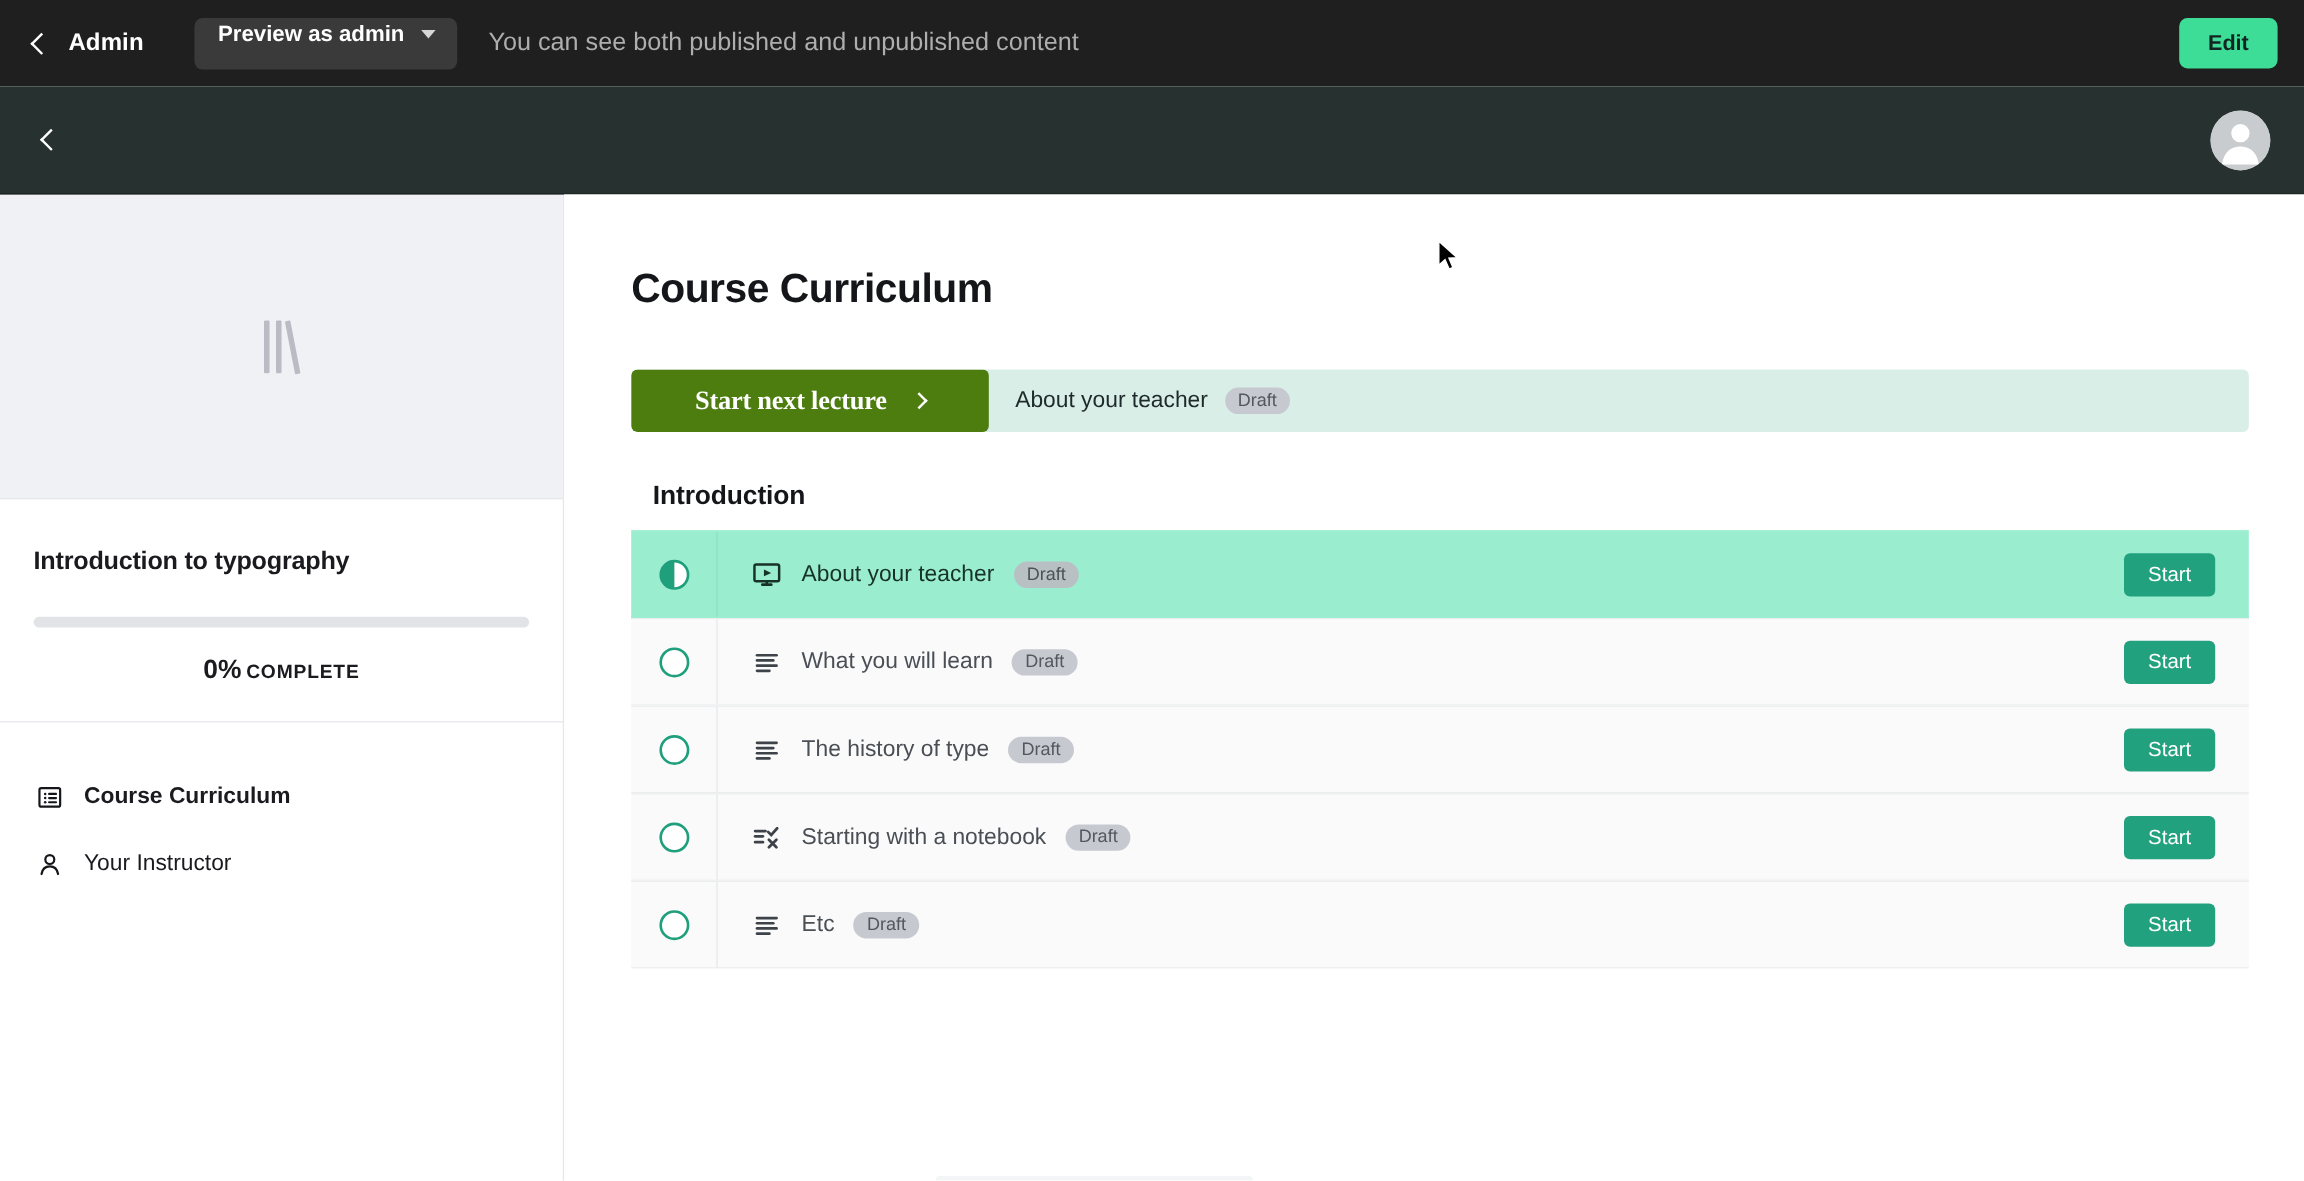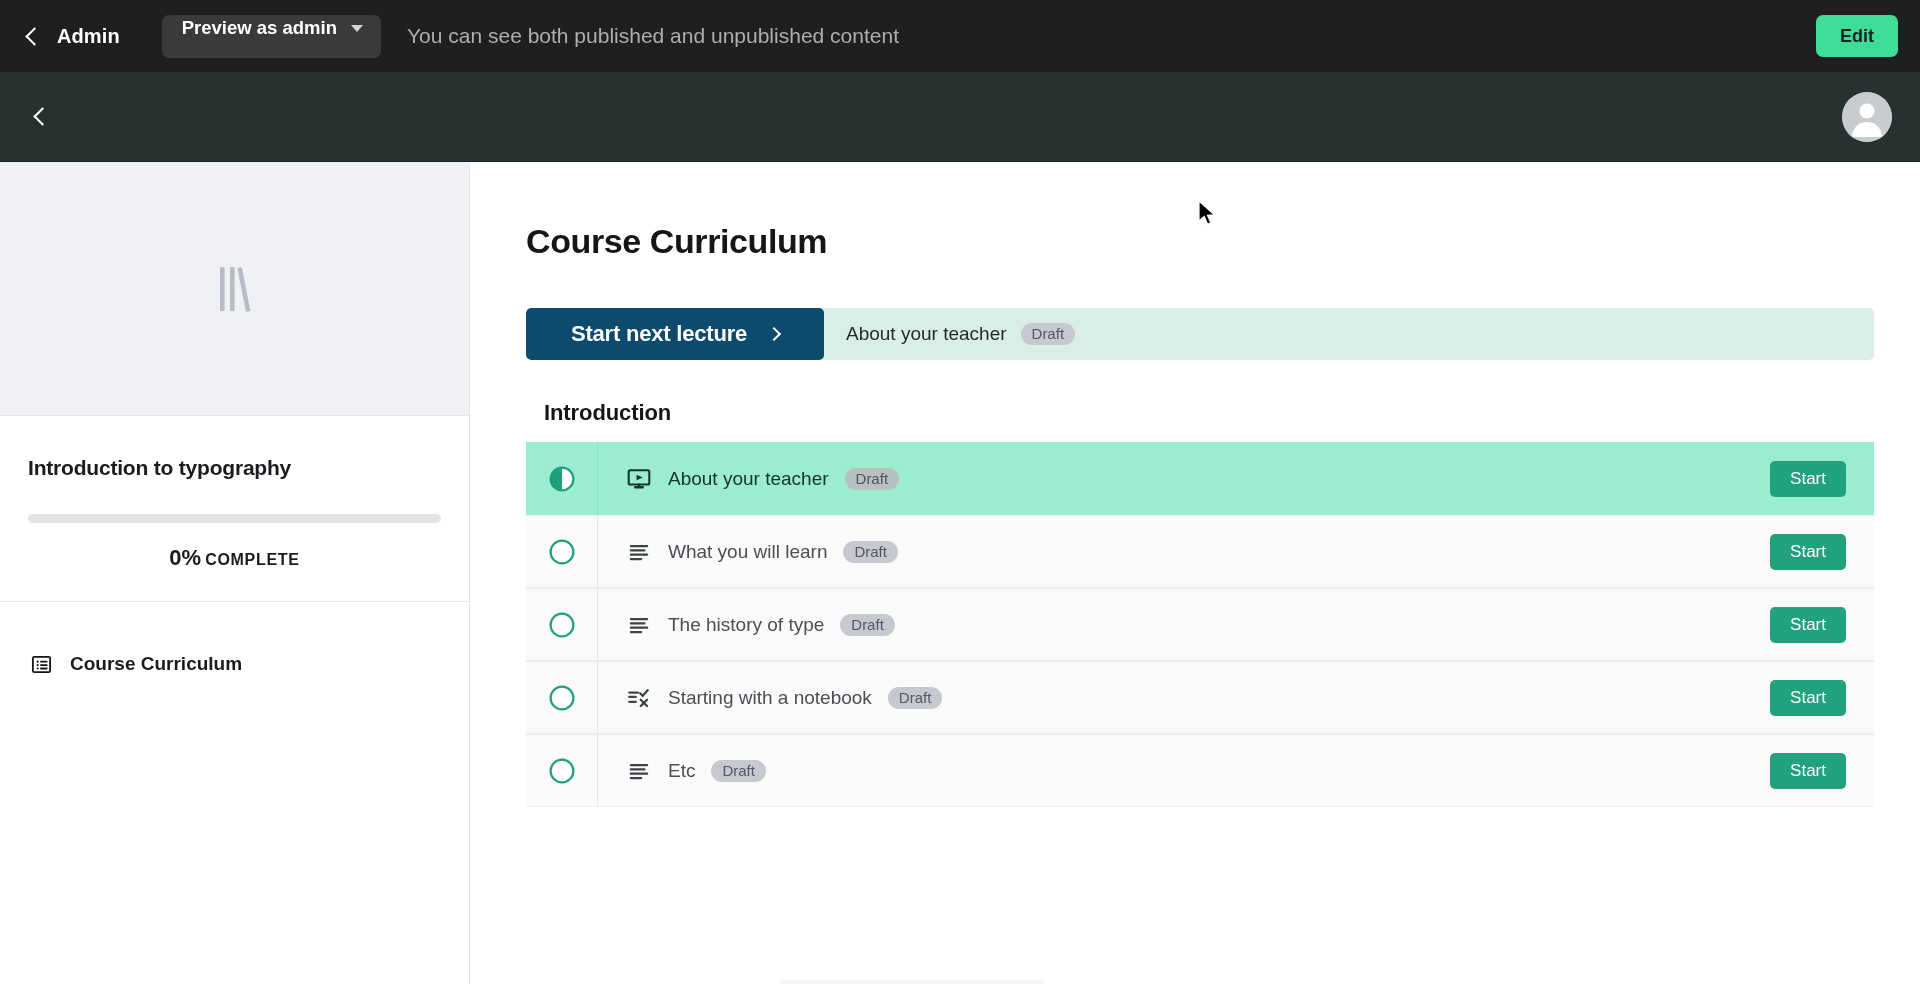--- a/index.html
+++ b/index.html
@@ -187,34 +187,34 @@
   .next-strip {
     margin-top: 47px;
     height: 52px;
     background: #d9eee7;
     border-radius: 5px;
     display: flex;
     align-items: center;
     overflow: hidden;
   }
   .next-btn {
-    background: #0c4a6e;
+    background: #4d7c0f;
     color: #ffffff;
     height: 52px;
     min-width: 298px;
     display: flex;
     align-items: center;
     justify-content: center;
     gap: 22px;
     border: none;
     border-radius: 5px;
     font-size: 22px;
     font-weight: 700;
     cursor: pointer;
-    font-family: Liberation Sans, sans-serif;
+    font-family: Liberation Serif, serif;
     letter-spacing: -.2px;
   }
   .chev-right {
     width: 10px; height: 10px;
     border-top: 2.6px solid #ffffff;
     border-right: 2.6px solid #ffffff;
     transform: rotate(45deg);
   }
   .next-meta {
     display: flex;
@@ -374,20 +374,29 @@
             <circle cx="8" cy="12.6" r="1.1" fill="#15161a" stroke="none"></circle>
             <circle cx="8" cy="16.2" r="1.1" fill="#15161a" stroke="none"></circle>
             <line x1="11.4" y1="9" x2="17.4" y2="9" stroke-linecap="round"></line>
             <line x1="11.4" y1="12.6" x2="17.4" y2="12.6" stroke-linecap="round"></line>
             <line x1="11.4" y1="16.2" x2="17.4" y2="16.2" stroke-linecap="round"></line>
           </svg>
         </span>
         <span>Course Curriculum</span>
       </div>
 
+      <div class="nav-item">
+        <span class="nav-icon">
+          <svg width="23" height="23" viewBox="0 0 24 24" fill="none" stroke="#15161a" stroke-width="1.9">
+            <circle cx="12" cy="7.6" r="3.9"></circle>
+            <path d="M4.8 20.2 C5.6 15.8 8.4 13.6 12 13.6 C15.6 13.6 18.4 15.8 19.2 20.2" stroke-linecap="round"></path>
+          </svg>
+        </span>
+        <span>Your Instructor</span>
+      </div>
     </nav>
   </aside>
 
   <main class="main">
     <h1 class="page-title">Course Curriculum</h1>
 
     <div class="next-strip">
       <button class="next-btn">
         <span>Start next lecture</span>
         <span class="chev-right"></span>

